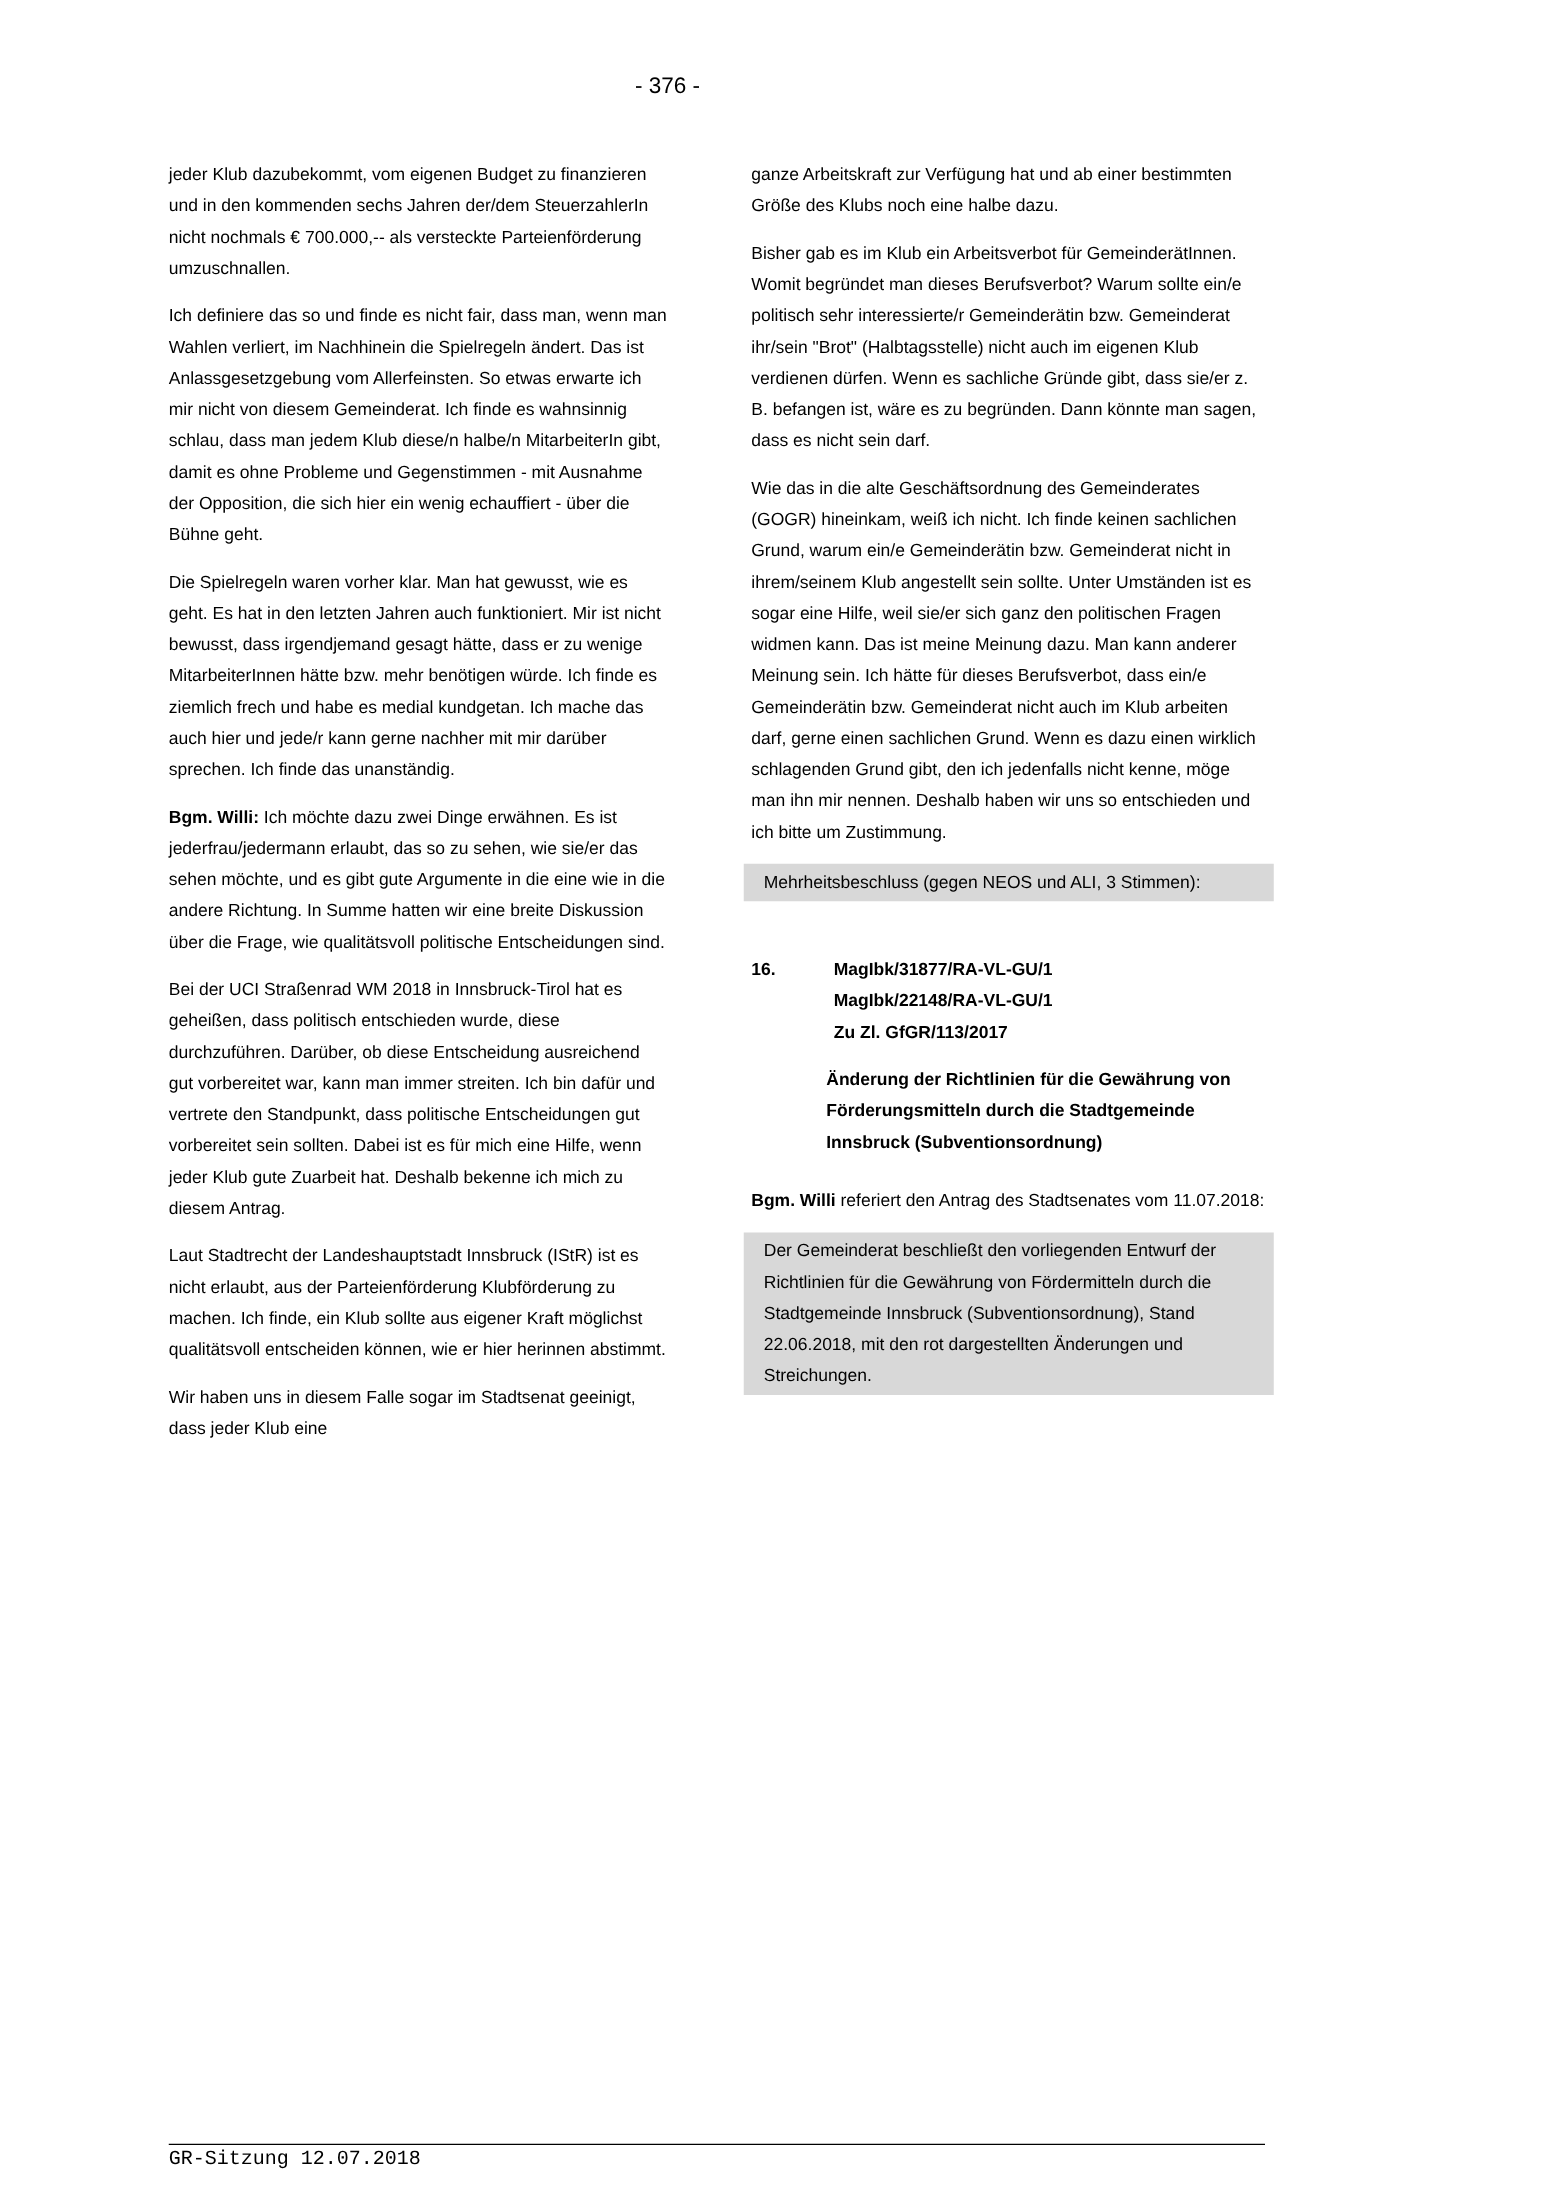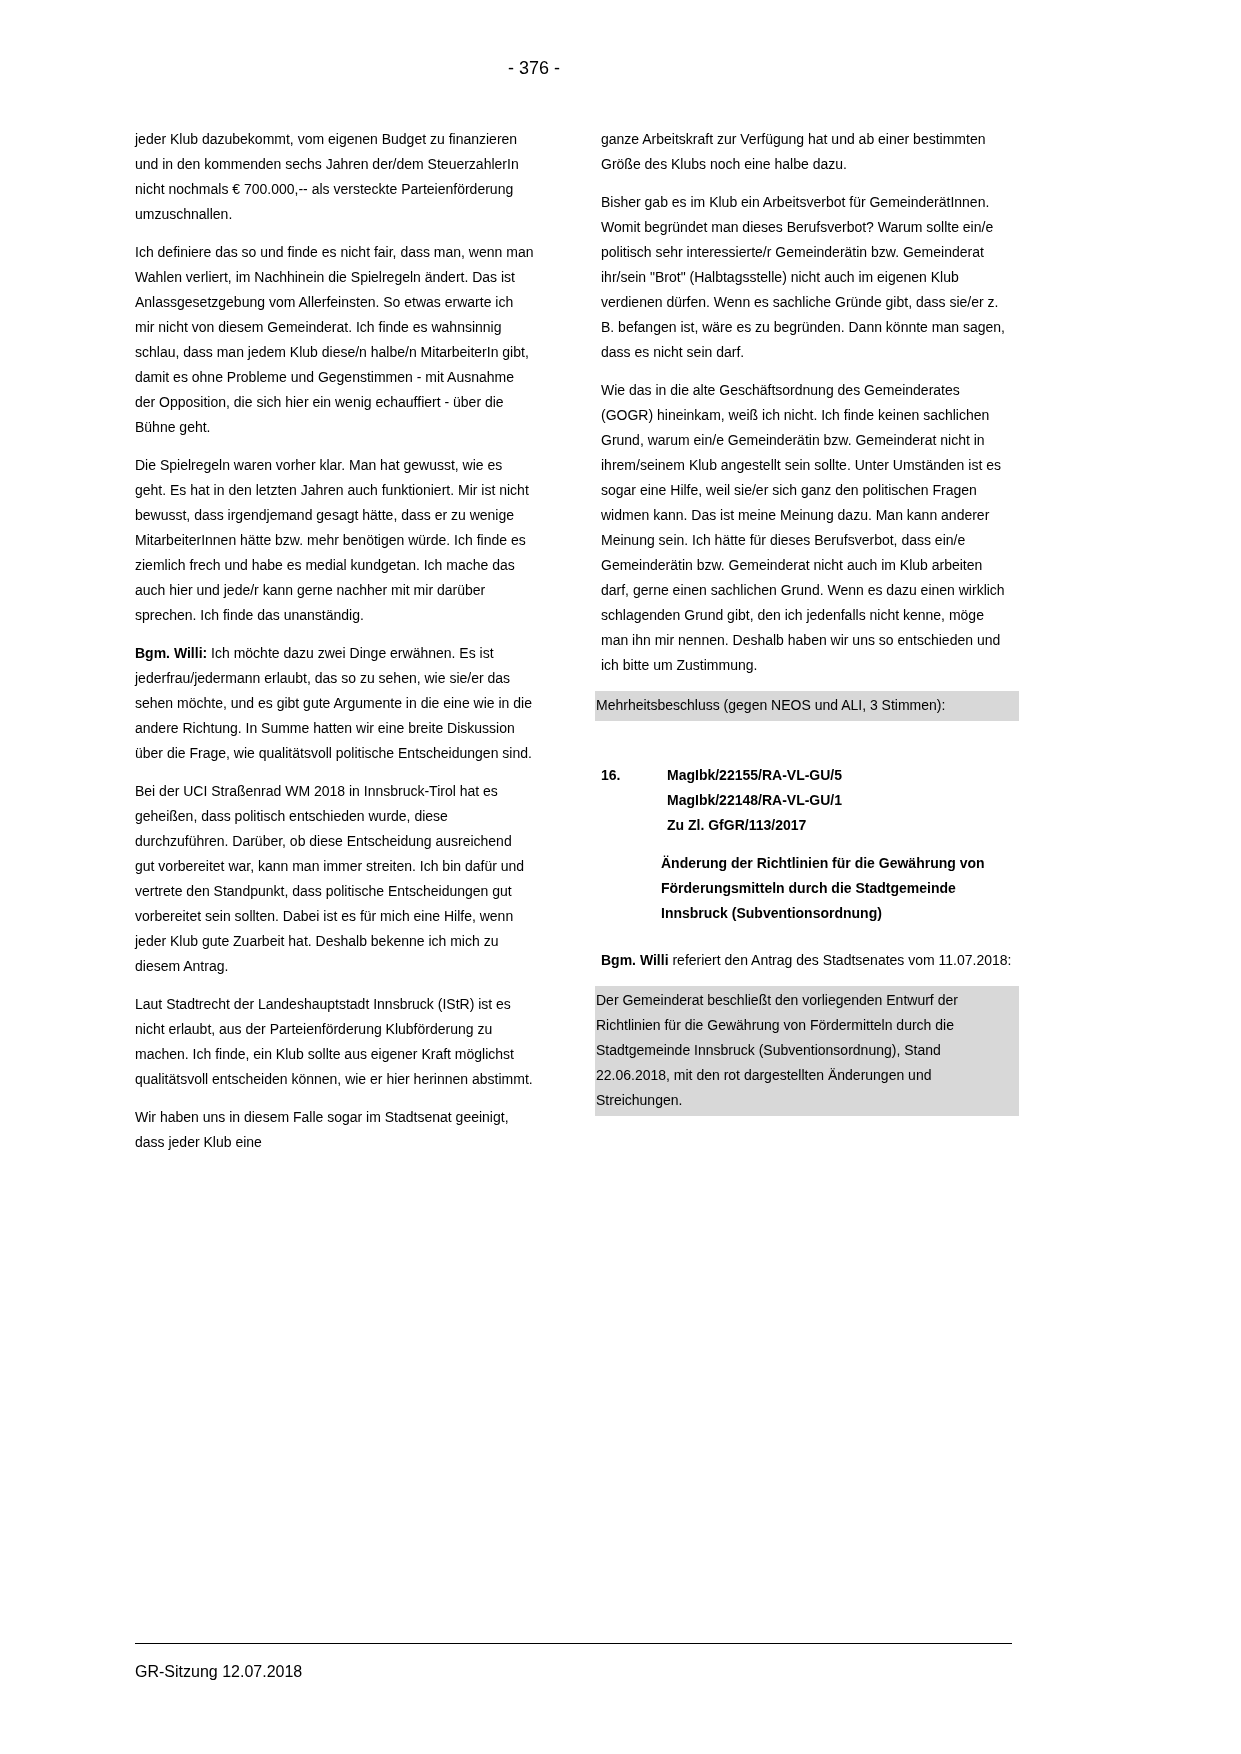--- a/index.html
+++ b/index.html
@@ -34,46 +34,47 @@
     text-align: left;
     hyphens: auto;
     -webkit-hyphens: auto;
   }
   .col-left  { left: 135px; width: 400px; }
   .col-right { left: 601px; width: 412px; }
   p { margin: 0 0 13px 0; }
   .speaker { font-weight: bold; }
   .gray {
     background: #d8d8d8;
-    padding: 2px 6px 3px 1px;
+    padding: 2px 6px 3px 16px;
     margin: 12px -6px 13px -6px;
   }
   .gray:last-child { margin-bottom: 0; }
   .agenda {
     margin-top: 42px;
     margin-bottom: 22px;
     font-weight: bold;
   }
   .agenda-row { display: flex; margin-top: 24px; }
   .agenda-num { width: 66px; flex: none; }
   .agenda-refs { flex: 1; }
   .ref-line { display: block; }
   .agenda-title {
     margin-left: 60px;
     margin-top: 13px;
   }
   .footer {
     position: absolute;
     left: 135px;
-    top: 1643px;
+    top: 1715px;
     width: 877px;
     border-top: 1.5px solid #000000;
-    padding-top: 18px;
+    padding-top: 1px;
     font-size: 16px;
     line-height: 20px;
+    font-family: Liberation Mono, monospace;
   }
 </style>
 </head>
 <body>
 
 <div class="page">
 
   <div class="page-number">- 376 -</div>
 
   <div class="col col-left">
@@ -90,21 +91,21 @@
     <p>ganze Arbeitskraft zur Verfügung hat und ab einer bestimmten Größe des Klubs noch eine halbe dazu.</p>
     <p>Bisher gab es im Klub ein Arbeitsverbot für GemeinderätInnen. Womit begründet man dieses Berufsverbot? Warum sollte ein/e politisch sehr interessierte/r Gemeinderätin bzw. Gemeinderat ihr/sein "Brot" (Halbtagsstelle) nicht auch im eigenen Klub verdienen dürfen. Wenn es sachliche Gründe gibt, dass sie/er z. B. befangen ist, wäre es zu begründen. Dann könnte man sagen, dass es nicht sein darf.</p>
     <p>Wie das in die alte Geschäftsordnung des Gemeinderates (GOGR) hineinkam, weiß ich nicht. Ich finde keinen sachlichen Grund, warum ein/e Gemeinderätin bzw. Gemeinderat nicht in ihrem/seinem Klub angestellt sein sollte. Unter Umständen ist es sogar eine Hilfe, weil sie/er sich ganz den politischen Fragen widmen kann. Das ist meine Meinung dazu. Man kann anderer Meinung sein. Ich hätte für dieses Berufsverbot, dass ein/e Gemeinderätin bzw. Gemeinderat nicht auch im Klub arbeiten darf, gerne einen sachlichen Grund. Wenn es dazu einen wirklich schlagenden Grund gibt, den ich jedenfalls nicht kenne, möge man ihn mir nennen. Deshalb haben wir uns so entschieden und ich bitte um Zustimmung.</p>
 
     <p class="gray">Mehrheitsbeschluss (gegen NEOS und ALI, 3 Stimmen):</p>
 
     <div class="agenda">
       <div class="agenda-row">
         <span class="agenda-num">16.</span>
         <span class="agenda-refs">
-          <span class="ref-line">MagIbk/22155/RA-VL-GU/5</span>
+          <span class="ref-line">MagIbk/31877/RA-VL-GU/1</span>
           <span class="ref-line">MagIbk/22148/RA-VL-GU/1</span>
           <span class="ref-line">Zu Zl. GfGR/113/2017</span>
         </span>
       </div>
       <div class="agenda-title">Änderung der Richtlinien für die Gewährung von Förderungsmitteln durch die Stadtgemeinde Innsbruck (Subventionsordnung)</div>
     </div>
 
     <p><b class="speaker">Bgm. Willi</b> <span>referiert den Antrag des Stadtsenates vom 11.07.2018:</span></p>
 
     <p class="gray">Der Gemeinderat beschließt den vorliegenden Entwurf der Richtlinien für die Gewährung von Fördermitteln durch die Stadtgemeinde Innsbruck (Subventionsordnung), Stand 22.06.2018, mit den rot dargestellten Änderungen und Streichungen.</p>

